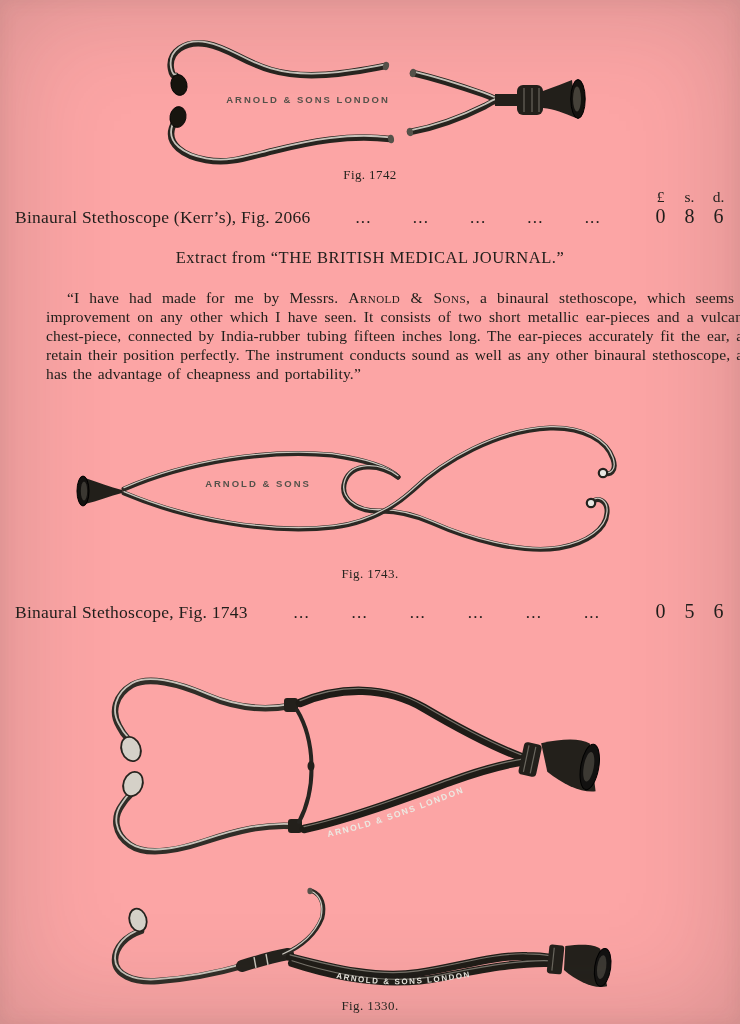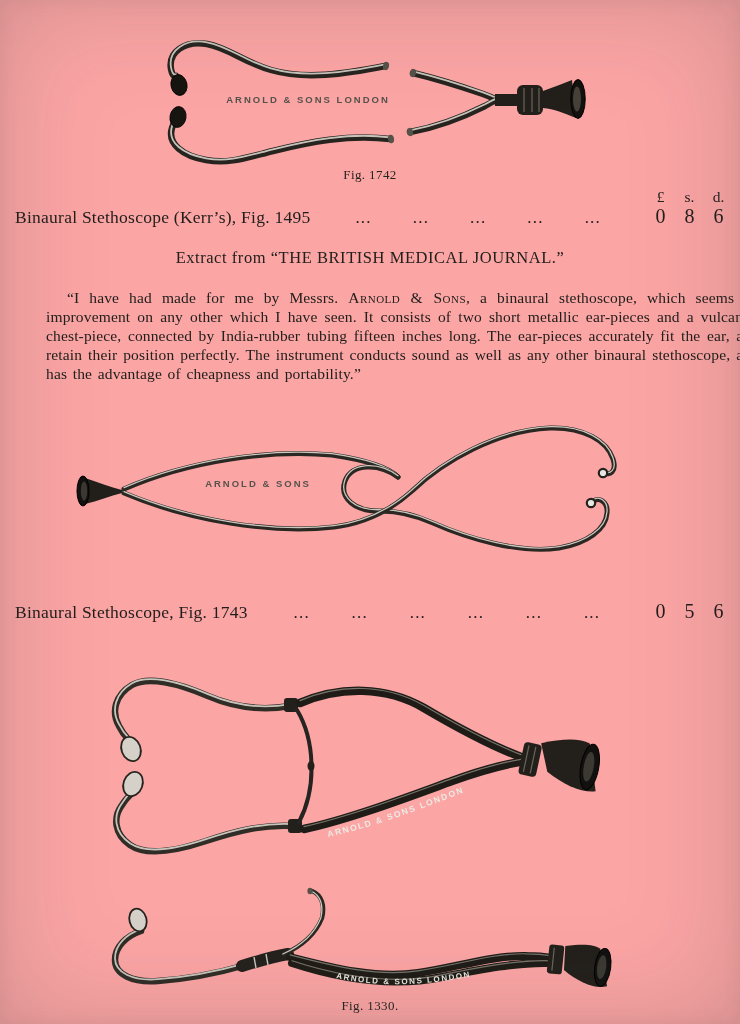--- a/index.html
+++ b/index.html
@@ -94,21 +94,21 @@
 
   <div class="caption" style="top:167px">Fig. 1742</div>
 
   <div class="price-header" style="top:188px">
     <span>£</span>
     <span>s.</span>
     <span>d.</span>
   </div>
 
   <div class="price-row" style="top:205px">
-    <span class="row-label">Binaural Stethoscope (Kerr’s), Fig. 1495</span>
+    <span class="row-label">Binaural Stethoscope (Kerr’s), Fig. 2066</span>
     <span class="leader">
         <span>...</span>
         <span>...</span>
         <span>...</span>
         <span>...</span>
         <span>...</span>
       </span>
     <span class="prices">
       <span>0</span>
       <span>8</span>
@@ -137,20 +137,21 @@
       <use href="#f2h" class="tube2"></use>
         <use href="#f2h" class="hi2" transform="translate(0,-1.3)"></use>
       <use href="#f2b" class="tube2"></use>
         <use href="#f2b" class="hi2" transform="translate(0,-1.3)"></use>
       <circle class="ring" cx="545" cy="70" r="4.2"></circle>
       <circle class="ring" cx="533" cy="100" r="4.2"></circle>
     </g>
     <text class="engrave" x="200" y="84" font-size="9.5" text-anchor="middle">ARNOLD &amp; SONS</text>
   </svg>
 
+  <div class="caption" style="top:566px">Fig. 1743.</div>
 
   <div class="price-row" style="top:600px">
     <span class="row-label">Binaural Stethoscope, Fig. 1743</span>
     <span class="leader">
         <span>...</span>
         <span>...</span>
         <span>...</span>
         <span>...</span>
         <span>...</span>
         <span>...</span>

